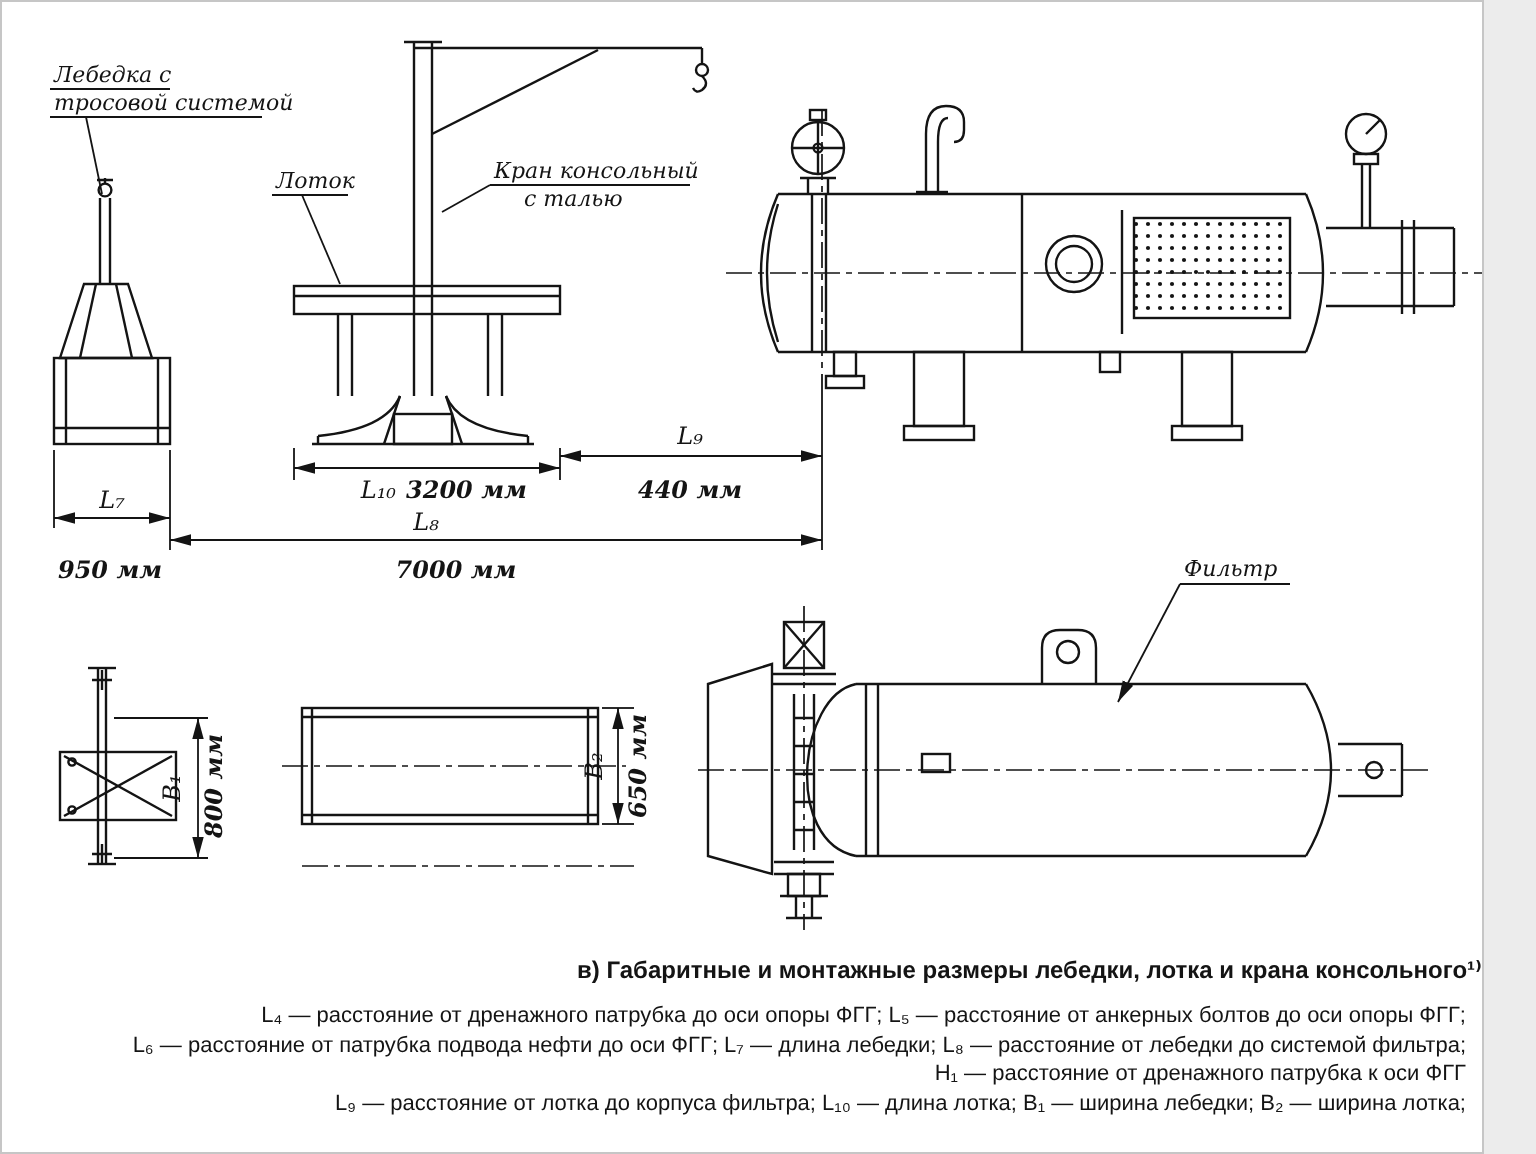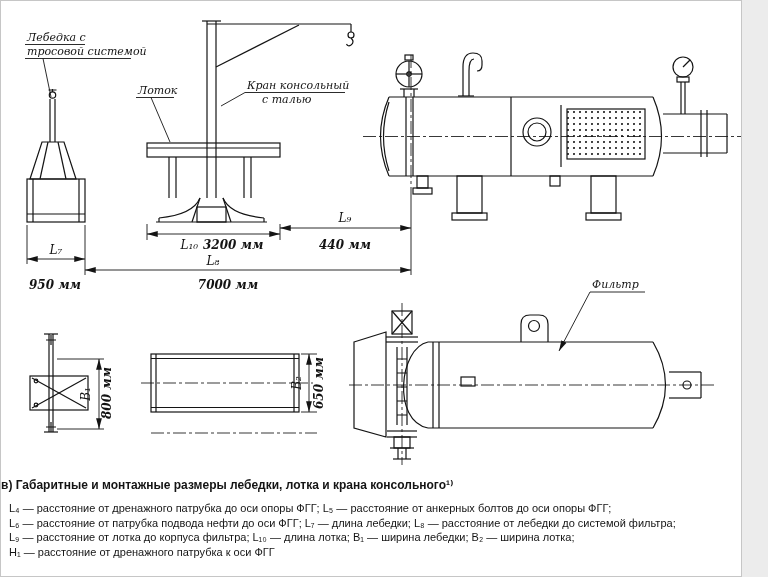--- a/index.html
+++ b/index.html
@@ -11,25 +11,25 @@
   }
   .page svg { position:absolute; top:0; left:0; }
   .ln   { stroke:#141414; stroke-width:1.2; fill:none; stroke-linecap:butt; }
   .thin { stroke:#141414; stroke-width:0.9; fill:none; }
   .cl   { stroke:#141414; stroke-width:0.85; fill:none; stroke-dasharray:13 3 3 3; }
   svg text { stroke:none; }
   .lbl  { font:italic 11px "DejaVu Serif", serif; fill:#141414; }
   .dim  { font:italic 12px "DejaVu Serif", serif; fill:#141414; }
   .dimb { font:italic 700 12px "DejaVu Serif", serif; fill:#141414; }
   .caption {
-    position:absolute; left:0; right:0; top:477px; text-align:left;
+    position:absolute; left:0; right:0; top:477px; text-align:right;
     font:600 12px/15px "Liberation Sans","DejaVu Sans",sans-serif;
   }
   .legend {
-    position:absolute; left:8px; right:8px; top:500px; text-align:left;
+    position:absolute; left:8px; right:8px; top:500px; text-align:right;
     font:400 11px/14.5px "Liberation Sans","DejaVu Sans",sans-serif;
   }
 </style>
 </head>
 <body>
 
 <div class="page">
 
 <svg width="768" height="470" viewBox="0 0 768 470">
   <defs>
@@ -269,17 +269,17 @@
     <line class="thin" x1="589" y1="291" x2="644" y2="291"></line>
     <line class="thin" x1="589" y1="291" x2="558" y2="350" marker-end="url(#arr)"></line>
   </g>
 </svg>
 
 <div class="caption">в) Габаритные и монтажные размеры лебедки, лотка и крана консольного¹⁾</div>
 
 <div class="legend">
   <div>L₄ — расстояние от дренажного патрубка до оси опоры ФГГ; L₅ — расстояние от анкерных болтов до оси опоры ФГГ;</div>
   <div>L₆ — расстояние от патрубка подвода нефти до оси ФГГ; L₇ — длина лебедки; L₈ — расстояние от лебедки до системой фильтра;</div>
+  <div>H₁ — расстояние от дренажного патрубка к оси ФГГ</div>
   <div>L₉ — расстояние от лотка до корпуса фильтра; L₁₀ — длина лотка; B₁ — ширина лебедки; B₂ — ширина лотка;</div>
-  <div>H₁ — расстояние от дренажного патрубка к оси ФГГ</div>
 </div>
 
 </div>
 
 </body></html>

